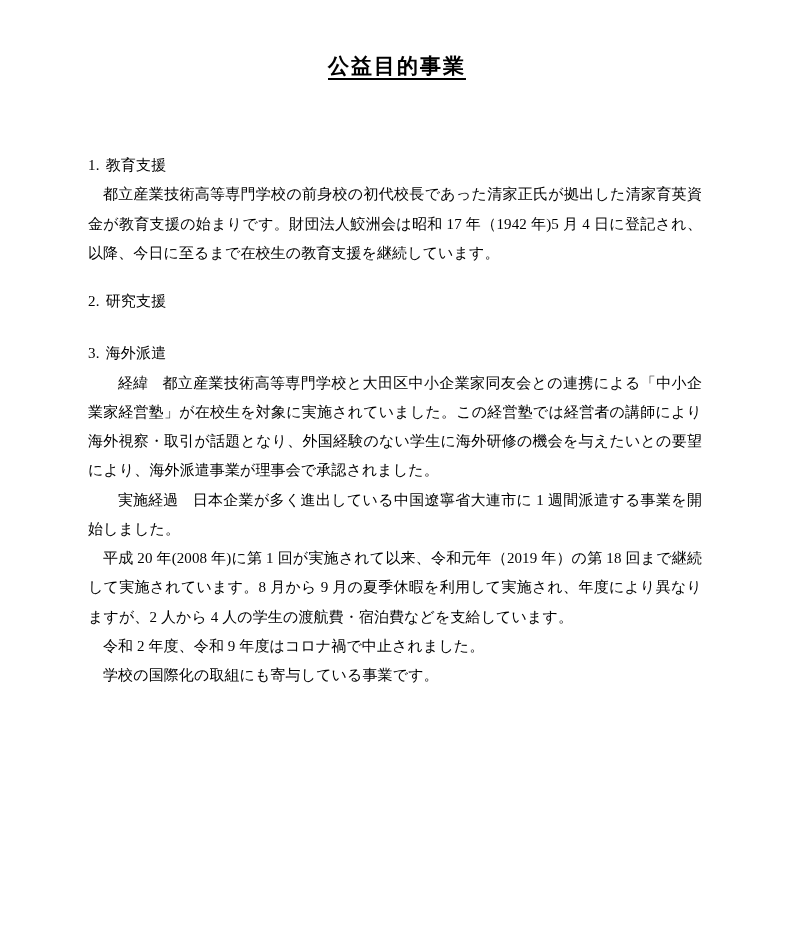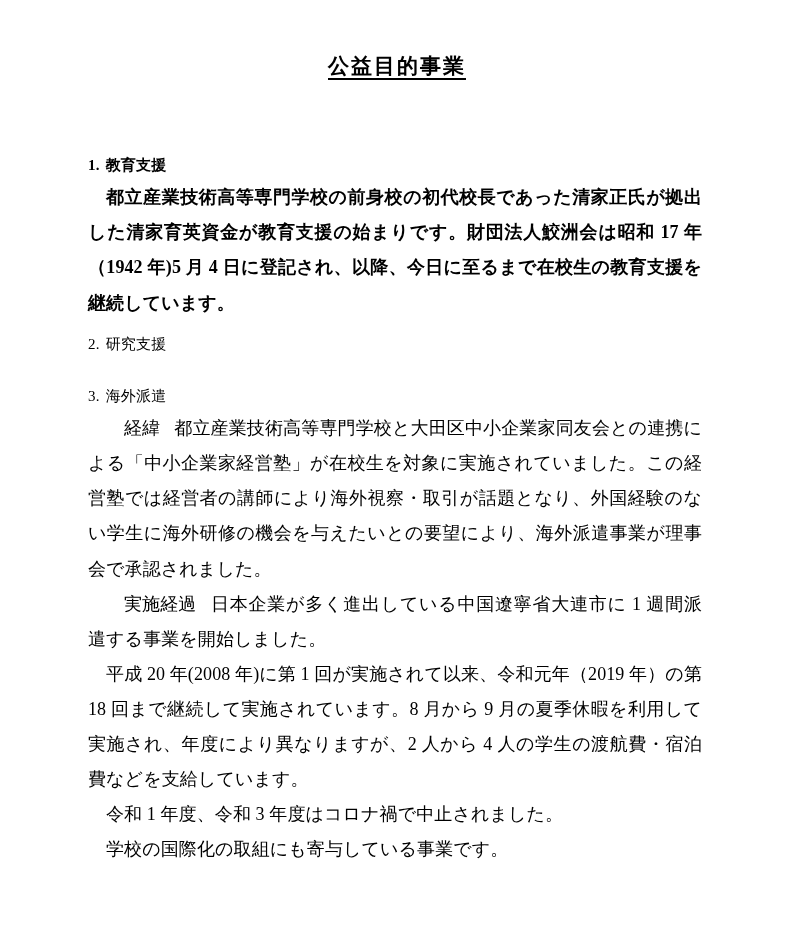--- a/index.html
+++ b/index.html
@@ -42,31 +42,31 @@
     font-size: 15px;
     line-height: 1.75;
     margin: 0 0 2px 0;
     letter-spacing: 0.2px;
   }
   .section-heading .num {
     display: inline-block;
     margin-right: 6px;
   }
   .para {
-    font-size: 18px;
+    font-size: 15px;
     line-height: 1.95;
     margin: 0;
     text-align: justify;
     text-justify: inter-ideograph;
     letter-spacing: 0.1px;
   }
   .para.indent {
     text-indent: 1em;
   }
-  .sec-gap-1 { margin-bottom: 10px; font-weight: bold; }
+  .sec-gap-1 { margin-bottom: 20px; }
   .sec-gap-2 { margin-bottom: 26px; }
   .lead {
     display: inline-block;
     margin-right: 14px;
     font-family: Liberation Serif, serif;
   }
 </style>
 </head>
 <body>
 
@@ -89,18 +89,18 @@
       </p>
     </div>
 
     <div class="section">
       <p class="section-heading">
         <span class="num">3.</span><span>海外派遣</span>
       </p>
       <p class="para indent"><span class="lead">経緯</span><span>都立産業技術高等専門学校と大田区中小企業家同友会との連携による「中小企業家経営塾」が在校生を対象に実施されていました。この経営塾では経営者の講師により海外視察・取引が話題となり、外国経験のない学生に海外研修の機会を与えたいとの要望により、海外派遣事業が理事会で承認されました。</span></p>
       <p class="para indent"><span class="lead">実施経過</span><span>日本企業が多く進出している中国遼寧省大連市に 1 週間派遣する事業を開始しました。</span></p>
       <p class="para indent">平成 20 年(2008 年)に第 1 回が実施されて以来、令和元年（2019 年）の第 18 回まで継続して実施されています。8 月から 9 月の夏季休暇を利用して実施され、年度により異なりますが、2 人から 4 人の学生の渡航費・宿泊費などを支給しています。</p>
-      <p class="para indent">令和 1 年度、令和 3 年度はコロナ禍で中止されました。</p>
+      <p class="para indent">令和 2 年度、令和 9 年度はコロナ禍で中止されました。</p>
       <p class="para indent">学校の国際化の取組にも寄与している事業です。</p>
     </div>
 
   </div>
 </div>
 
 </body></html>

